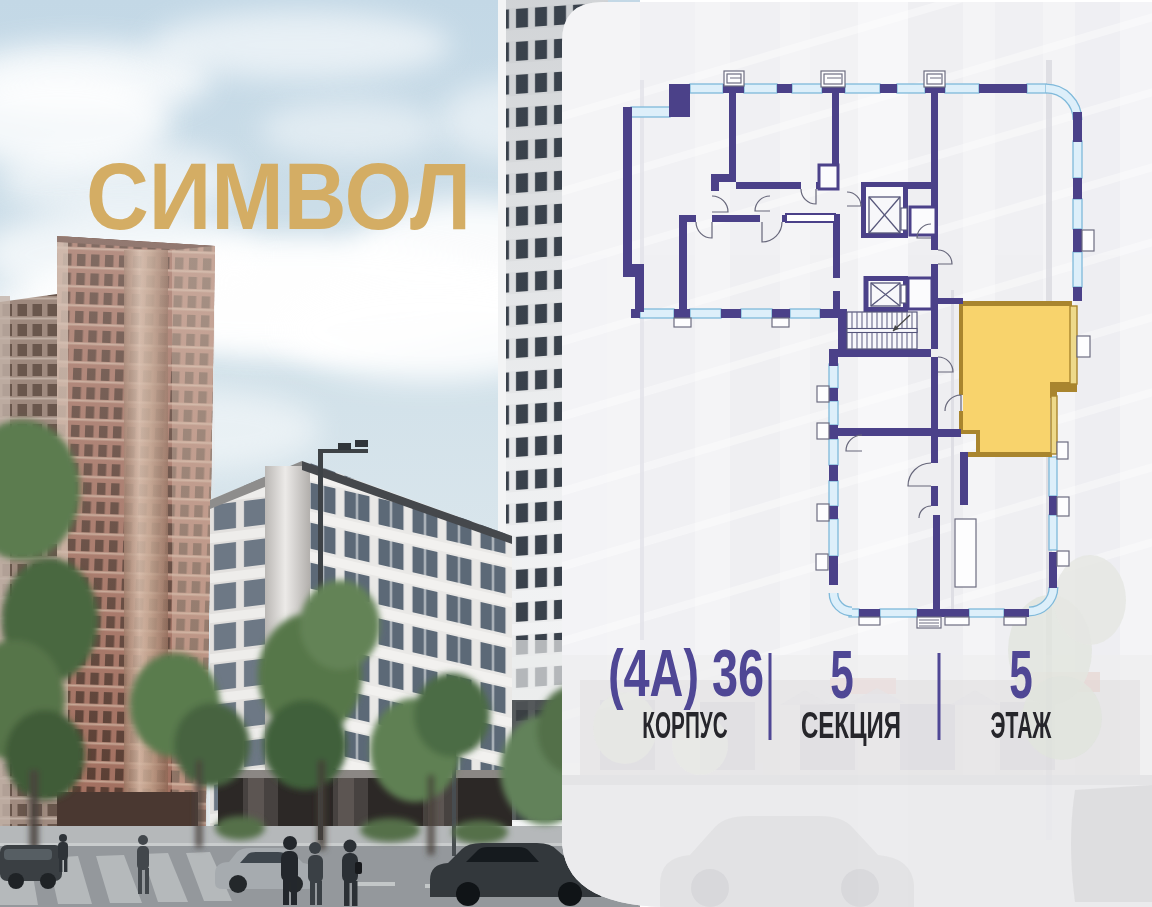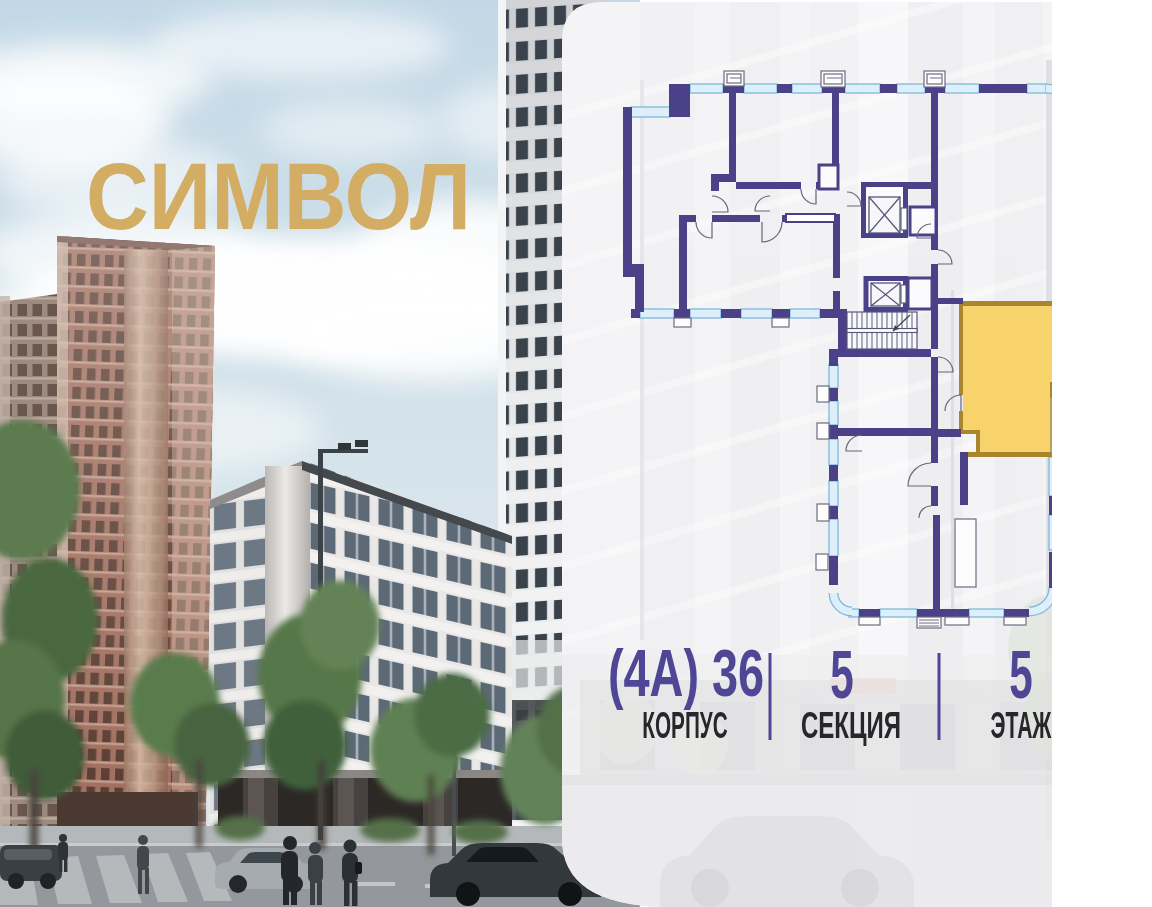--- a/index.html
+++ b/index.html
@@ -1,16 +1,16 @@
 <!DOCTYPE html>
 <html><head>
 <meta charset="utf-8">
 <style>
 html,body{margin:0;padding:0;background:#fff}
-#stage{position:relative;width:1052px;height:907px;overflow:hidden;font-family:"Liberation Sans",sans-serif}
+#stage{position:relative;width:1152px;height:907px;overflow:hidden;font-family:"Liberation Sans",sans-serif}
 svg{display:block}
 </style>
 </head>
 <body>
 <div id="stage">
 <svg width="1152" height="907" viewBox="0 0 1152 907">
 <defs>
   <linearGradient id="sky" x1="0" y1="0" x2="0" y2="1">
     <stop offset="0" stop-color="#c3d8e6"></stop>
     <stop offset="0.45" stop-color="#d3e2ea"></stop>

